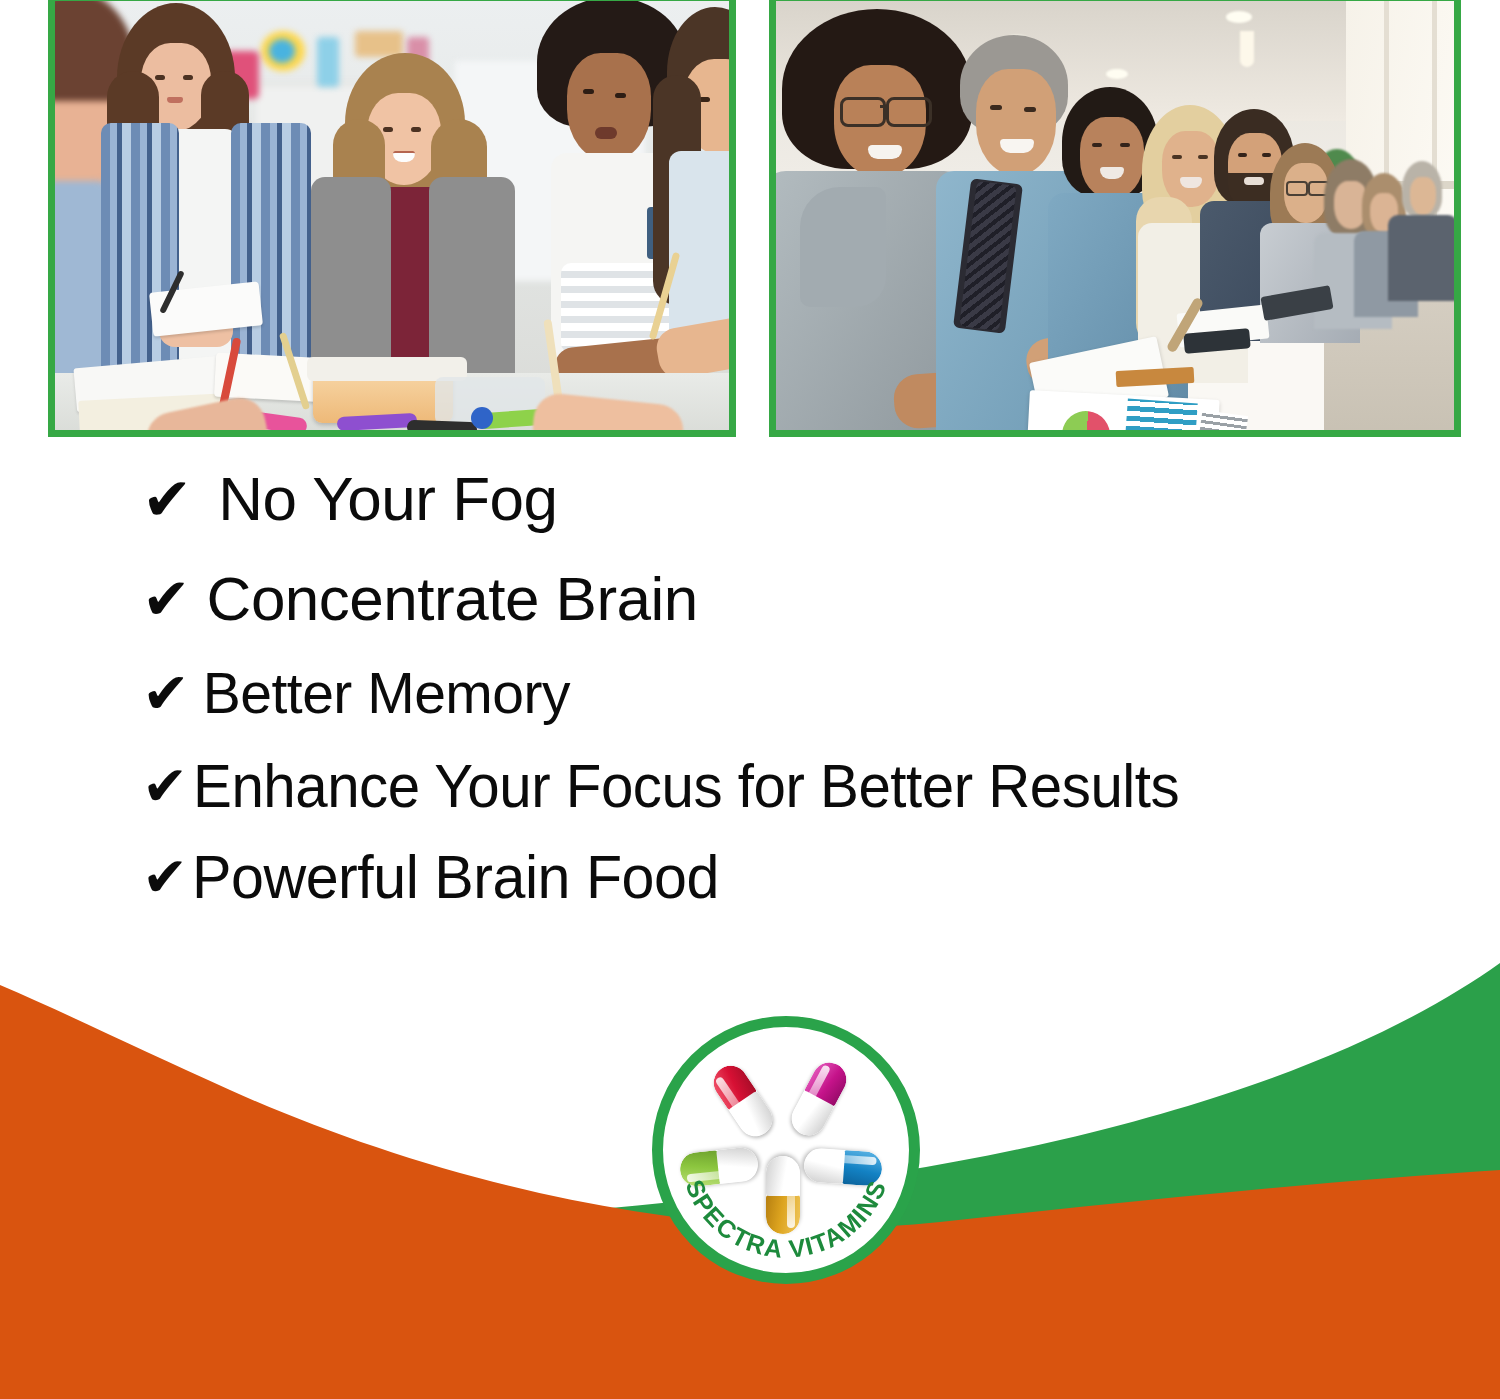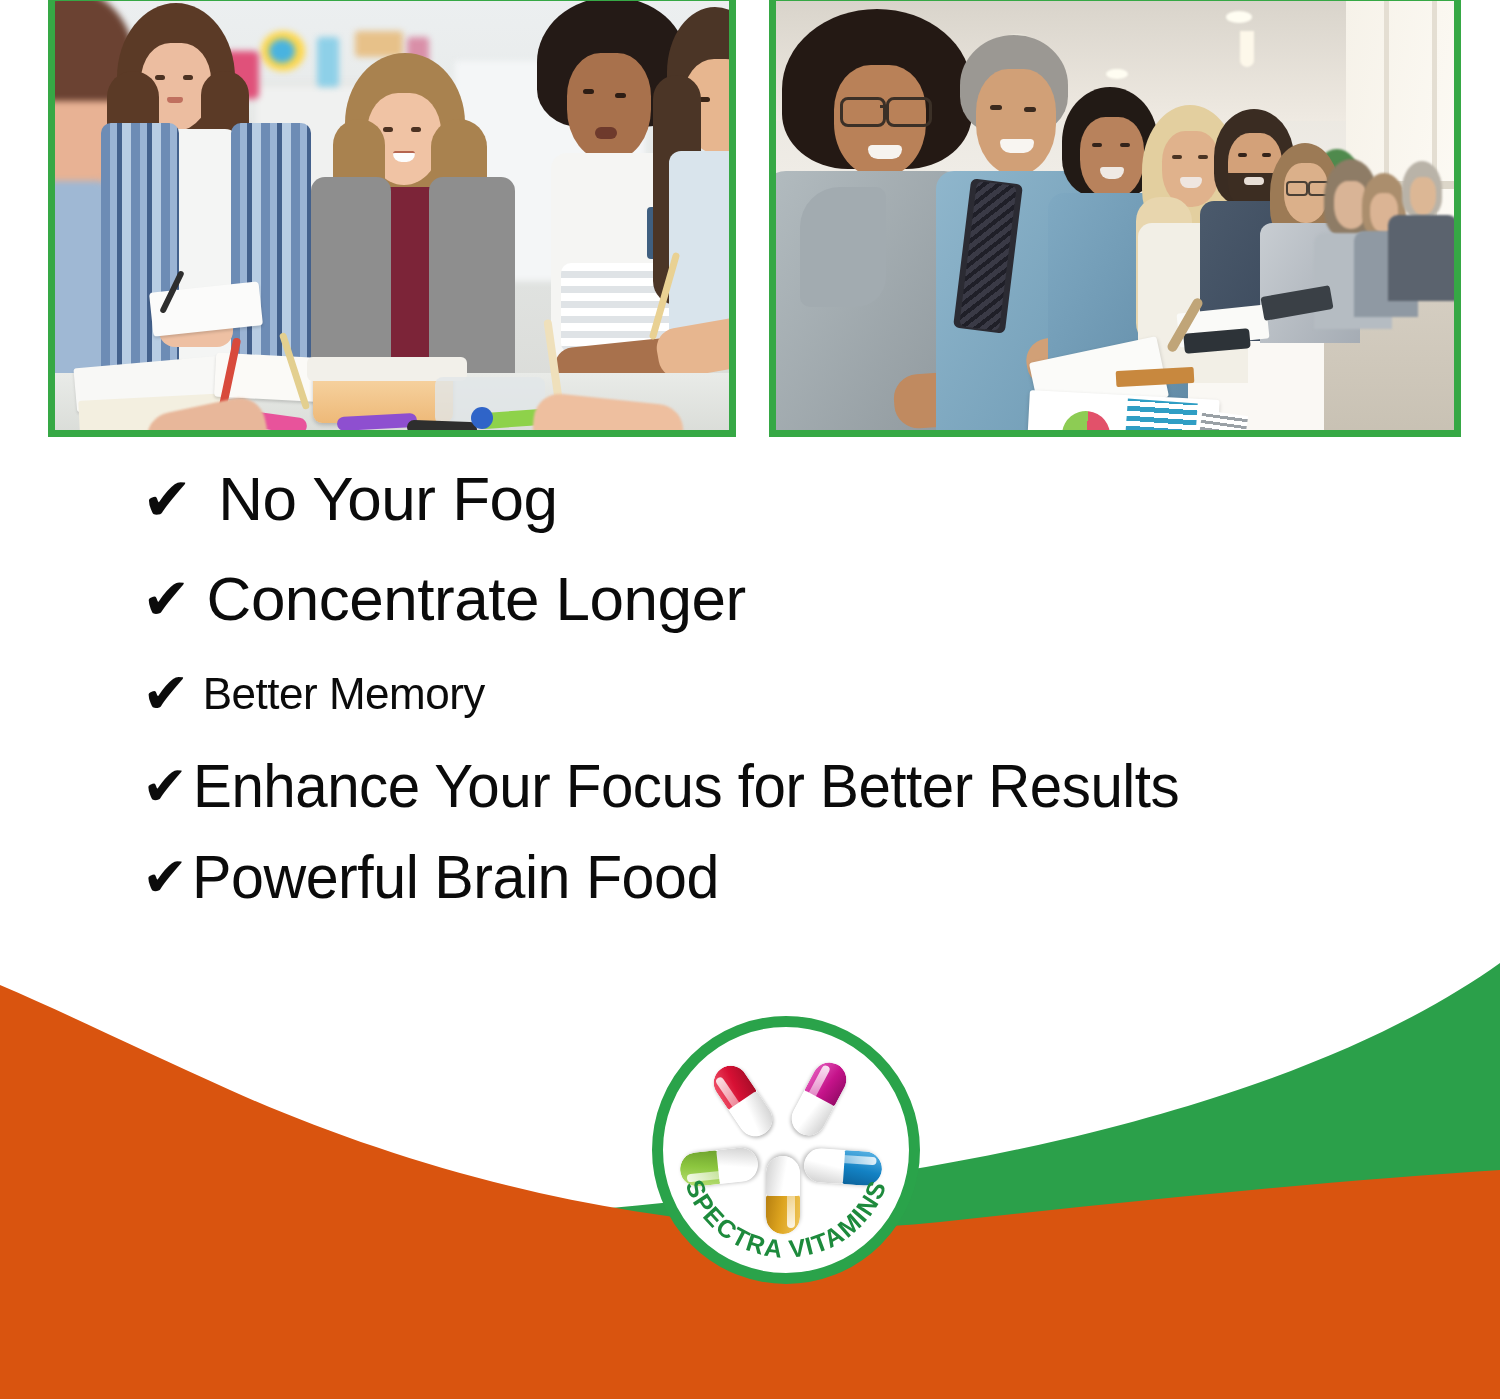--- a/index.html
+++ b/index.html
@@ -65,21 +65,21 @@
   #row-0 { padding-left: 142px; margin-bottom: 38px; }
   #row-0 .check-mark { font-size: 60px; margin-right: 26px; }
   #row-0 .bullet-text { font-size: 62px; }
 
   #row-1 { padding-left: 142px; margin-bottom: 35px; }
   #row-1 .check-mark { font-size: 58px; margin-right: 16px; }
   #row-1 .bullet-text { font-size: 62px; }
 
   #row-2 { padding-left: 142px; margin-bottom: 34px; }
   #row-2 .check-mark { font-size: 57px; margin-right: 13px; }
-  #row-2 .bullet-text { font-size: 44px; }
+  #row-2 .bullet-text { font-size: 57px; }
 
   #row-3 { padding-left: 142px; margin-bottom: 30px; }
   #row-3 .check-mark { font-size: 55px; margin-right: 5px; }
   #row-3 .bullet-text { font-size: 61px; transform: scaleX(0.955); transform-origin: left center; }
 
   #row-4 { padding-left: 142px; }
   #row-4 .check-mark { font-size: 55px; margin-right: 4px; }
   #row-4 .bullet-text { font-size: 61px; transform: scaleX(0.97); transform-origin: left center; }
 
   
@@ -351,21 +351,21 @@
 
   <div id="bullets">
 
     <div class="bullet-row" id="row-0">
       <span class="check-mark">✔</span>
       <span class="bullet-text">No Your Fog</span>
     </div>
 
     <div class="bullet-row" id="row-1">
       <span class="check-mark">✔</span>
-      <span class="bullet-text">Concentrate Longer</span>
+      <span class="bullet-text">Concentrate Brain</span>
     </div>
 
     <div class="bullet-row" id="row-2">
       <span class="check-mark">✔</span>
       <span class="bullet-text">Better Memory</span>
     </div>
 
     <div class="bullet-row" id="row-3">
       <span class="check-mark">✔</span>
       <span class="bullet-text">Enhance Your Focus for Better Results</span>

